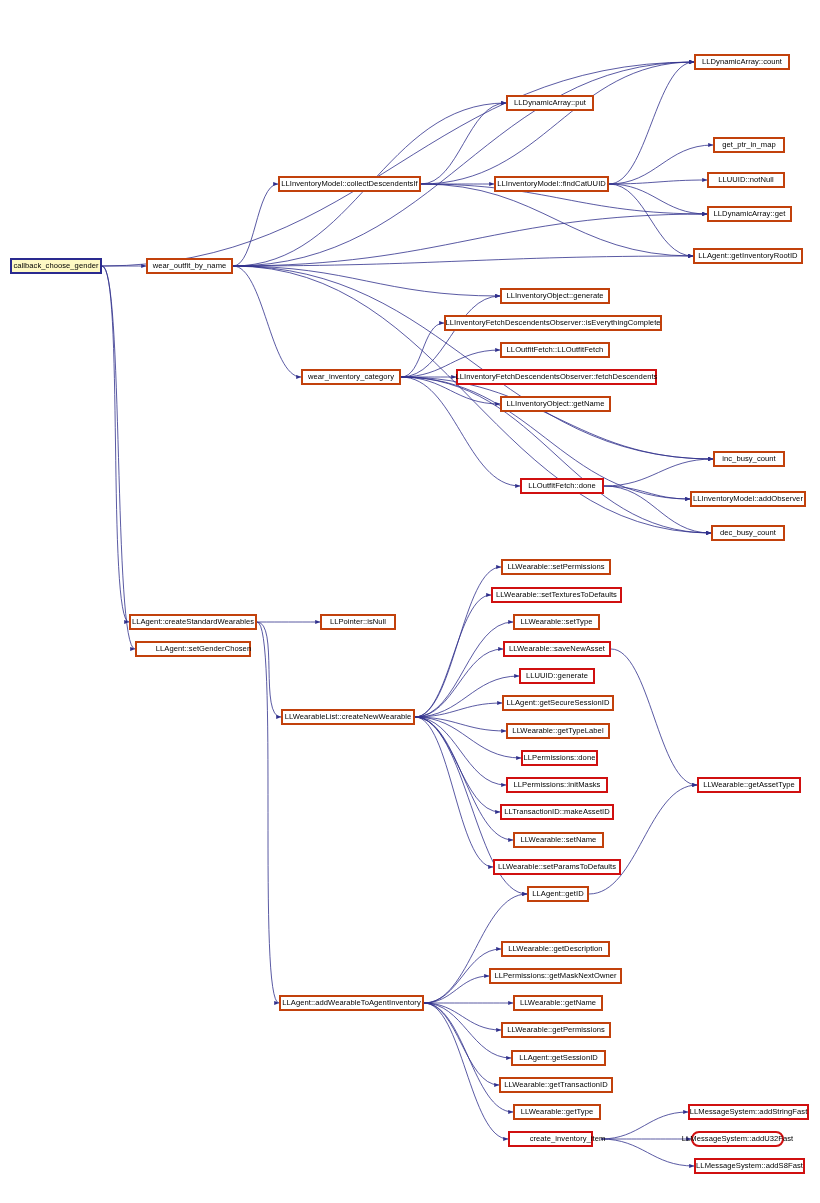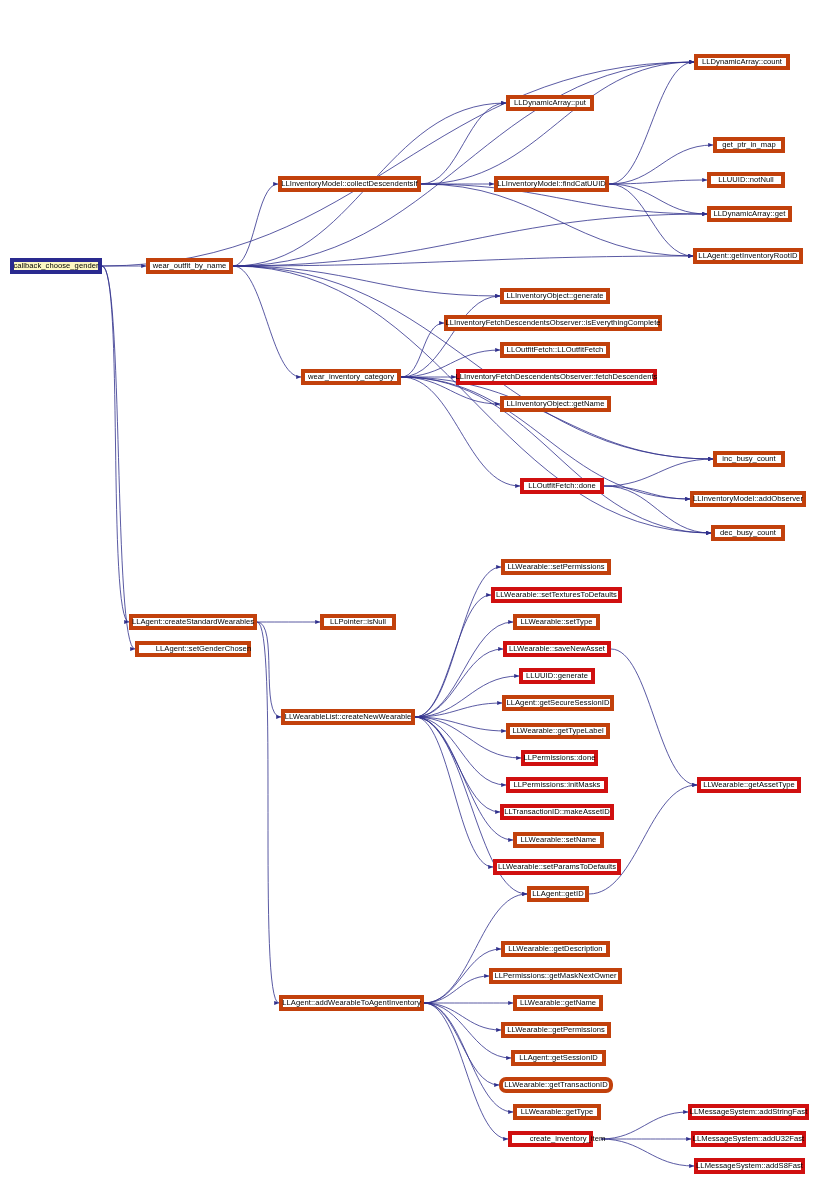--- a/index.html
+++ b/index.html
@@ -7,21 +7,21 @@
     position:relative;
     width:820px;height:1203px;
     background:#ffffff;
     font-family:"Liberation Sans", sans-serif;
     overflow:hidden;
   }
   svg#edges{position:absolute;left:0;top:0;width:820px;height:1203px;}
   .node{
     position:absolute;
     box-sizing:border-box;
-    border:4px solid #c2410c;
+    border:2px solid #c2410c;
     background:#ffffff;
     color:#000000;
     font-size:7.6px;
     line-height:1;
     height:16px;
     display:flex;
     align-items:center;
     justify-content:center;
     white-space:nowrap;
     padding:0 3px;
@@ -145,21 +145,21 @@
       <div class="node" style="left: 281px; top: 709px; width: 134px;">LLWearableList::createNewWearable</div>
       <div class="node red" style="left: 697px; top: 777px; width: 104px;">LLWearable::getAssetType</div>
       <div class="node" style="left: 129px; top: 614px; width: 128px;">LLAgent::createStandardWearables</div>
       <div class="node" style="left: 320px; top: 614px; width: 76px;">LLPointer::isNull</div>
       <div class="node" style="left: 135px; top: 641px; width: 116px; padding-left: 24px;">LLAgent::setGenderChosen</div>
       <div class="node" style="left: 501px; top: 941px; width: 109px;">LLWearable::getDescription</div>
       <div class="node" style="left: 489px; top: 968px; width: 133px;">LLPermissions::getMaskNextOwner</div>
       <div class="node" style="left: 513px; top: 995px; width: 90px;">LLWearable::getName</div>
       <div class="node" style="left: 501px; top: 1022px; width: 110px;">LLWearable::getPermissions</div>
       <div class="node" style="left: 511px; top: 1050px; width: 95px;">LLAgent::getSessionID</div>
-      <div class="node" style="left: 499px; top: 1077px; width: 114px; border-radius: 7px;">LLWearable::getTransactionID</div>
+      <div class="node" style="left: 499px; top: 1077px; width: 114px;">LLWearable::getTransactionID</div>
       <div class="node" style="left: 513px; top: 1104px; width: 88px;">LLWearable::getType</div>
       <div class="node red" style="left: 508px; top: 1131px; width: 85px; padding-left: 37px;">create_inventory_item</div>
       <div class="node" style="left: 279px; top: 995px; width: 145px;">LLAgent::addWearableToAgentInventory</div>
       <div class="node red" style="left: 688px; top: 1104px; width: 121px;">LLMessageSystem::addStringFast</div>
-      <div class="node red" style="left: 691px; top: 1131px; width: 115px;">LLMessageSystem::addU32Fast</div>
+      <div class="node red" style="left: 691px; top: 1131px; width: 93px; border-radius: 8px;">LLMessageSystem::addU32Fast</div>
       <div class="node red" style="left: 694px; top: 1158px; width: 111px;">LLMessageSystem::addS8Fast</div>
     </div>
 </div>
 
 </body></html>

